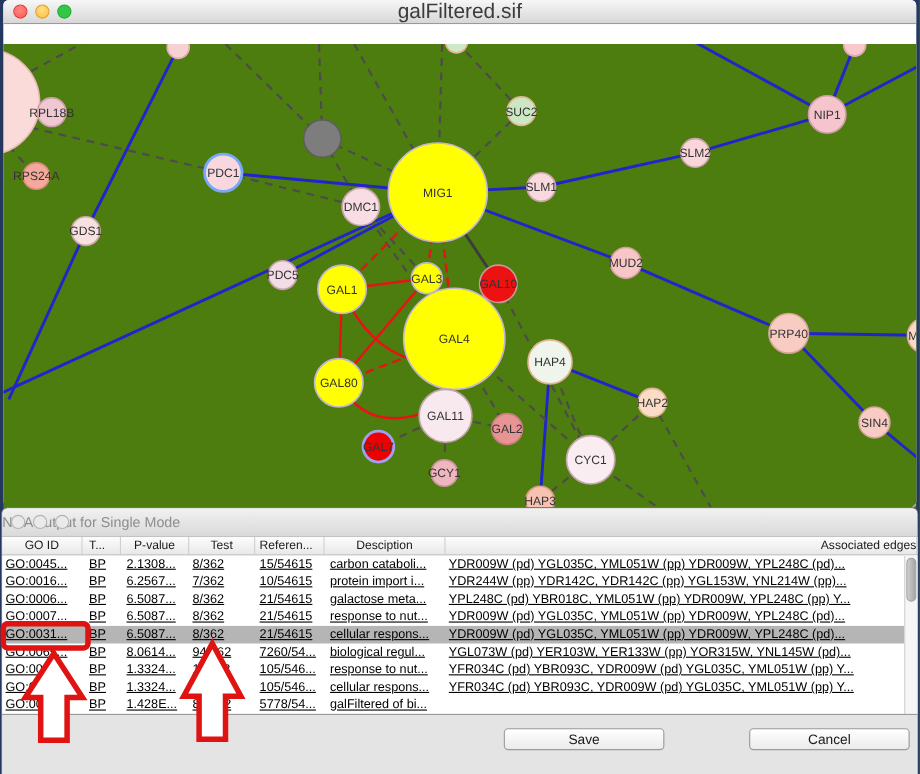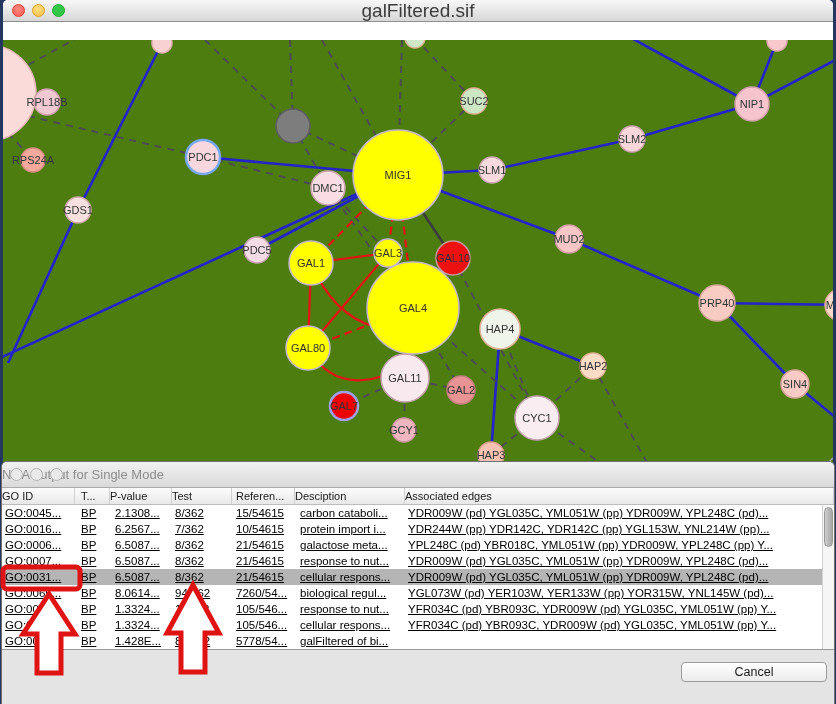--- a/index.html
+++ b/index.html
@@ -29,22 +29,22 @@
   .tl2{position:absolute;top:6px;width:13px;height:13px;border-radius:50%;
         background:#eaeaea;border:1px solid #b3b3b3;box-sizing:border-box;}
   .tl2.p1{left:8px}.tl2.p2{left:28px}.tl2.p3{left:48px}
 
   .theader{display:flex;height:17px;background:linear-gradient(#fdfdfd,#e8e8e8);
         border-bottom:1px solid #bcbcbc;font-size:11px;color:#1a1a1a;box-sizing:border-box;}
   .th{line-height:16px;border-right:1px solid #cfcfcf;box-sizing:border-box;
         white-space:nowrap;overflow:hidden;}
   .c0{width:73px}.c1{width:35px}.c2{width:62px}.c3{width:60px}.c4{width:63px}.c5{width:110px}
   .c6{flex:1;min-width:0}
-  .theader .c0,.theader .c2,.theader .c3,.theader .c5{}
-  .theader .c6{text-align:left;}
+  .theader .c0,.theader .c2,.theader .c3,.theader .c5{text-align:center;}
+  .theader .c6{text-align:right;}
   .theader .c1{padding-left:6px}.theader .c4{padding-left:4px}
 
   .tbody{position:relative;height:144px;background:#fff;overflow:hidden;}
   .trow{display:flex;height:16px;line-height:16px;font-size:11.5px;color:#000;white-space:nowrap;text-decoration:underline;}
   .trow.sel{background:#b5b5b5;}
   .td{box-sizing:border-box;overflow:hidden;}
   .trow .c0{padding-left:3px}.trow .c1{padding-left:6px}.trow .c2{padding-left:5px}
   .trow .c3{padding-left:3px}.trow .c4{padding-left:4px}.trow .c5{padding-left:5px}
   .trow .c6{padding-left:3px}
 
@@ -295,20 +295,21 @@
           <div class="td c3">80/362</div>
           <div class="td c4">5778/54...</div>
           <div class="td c5">galFiltered of bi...</div>
         </div>
       </div>
     <div class="scroll">
       <div class="thumb"></div>
     </div>
   </div>
   <div class="bottompanel">
+    <button class="btn save">Save</button>
     <button class="btn cancel">Cancel</button>
   </div>
 </div>
 
 <svg class="annot" width="836" height="704">
   <rect x="3" y="567" width="77" height="22" rx="4" fill="none" stroke="#e01313" stroke-width="5"></rect>
   <polygon points="49,594 75,634 61,634 61,673 37,673 37,634 23,634" fill="#ffffff" stroke="#e01313" stroke-width="5"></polygon>
   <polygon points="193,585 219,633 205,633 205,672 181,672 181,633 167,633" fill="#ffffff" stroke="#e01313" stroke-width="5"></polygon>
 </svg>
 

